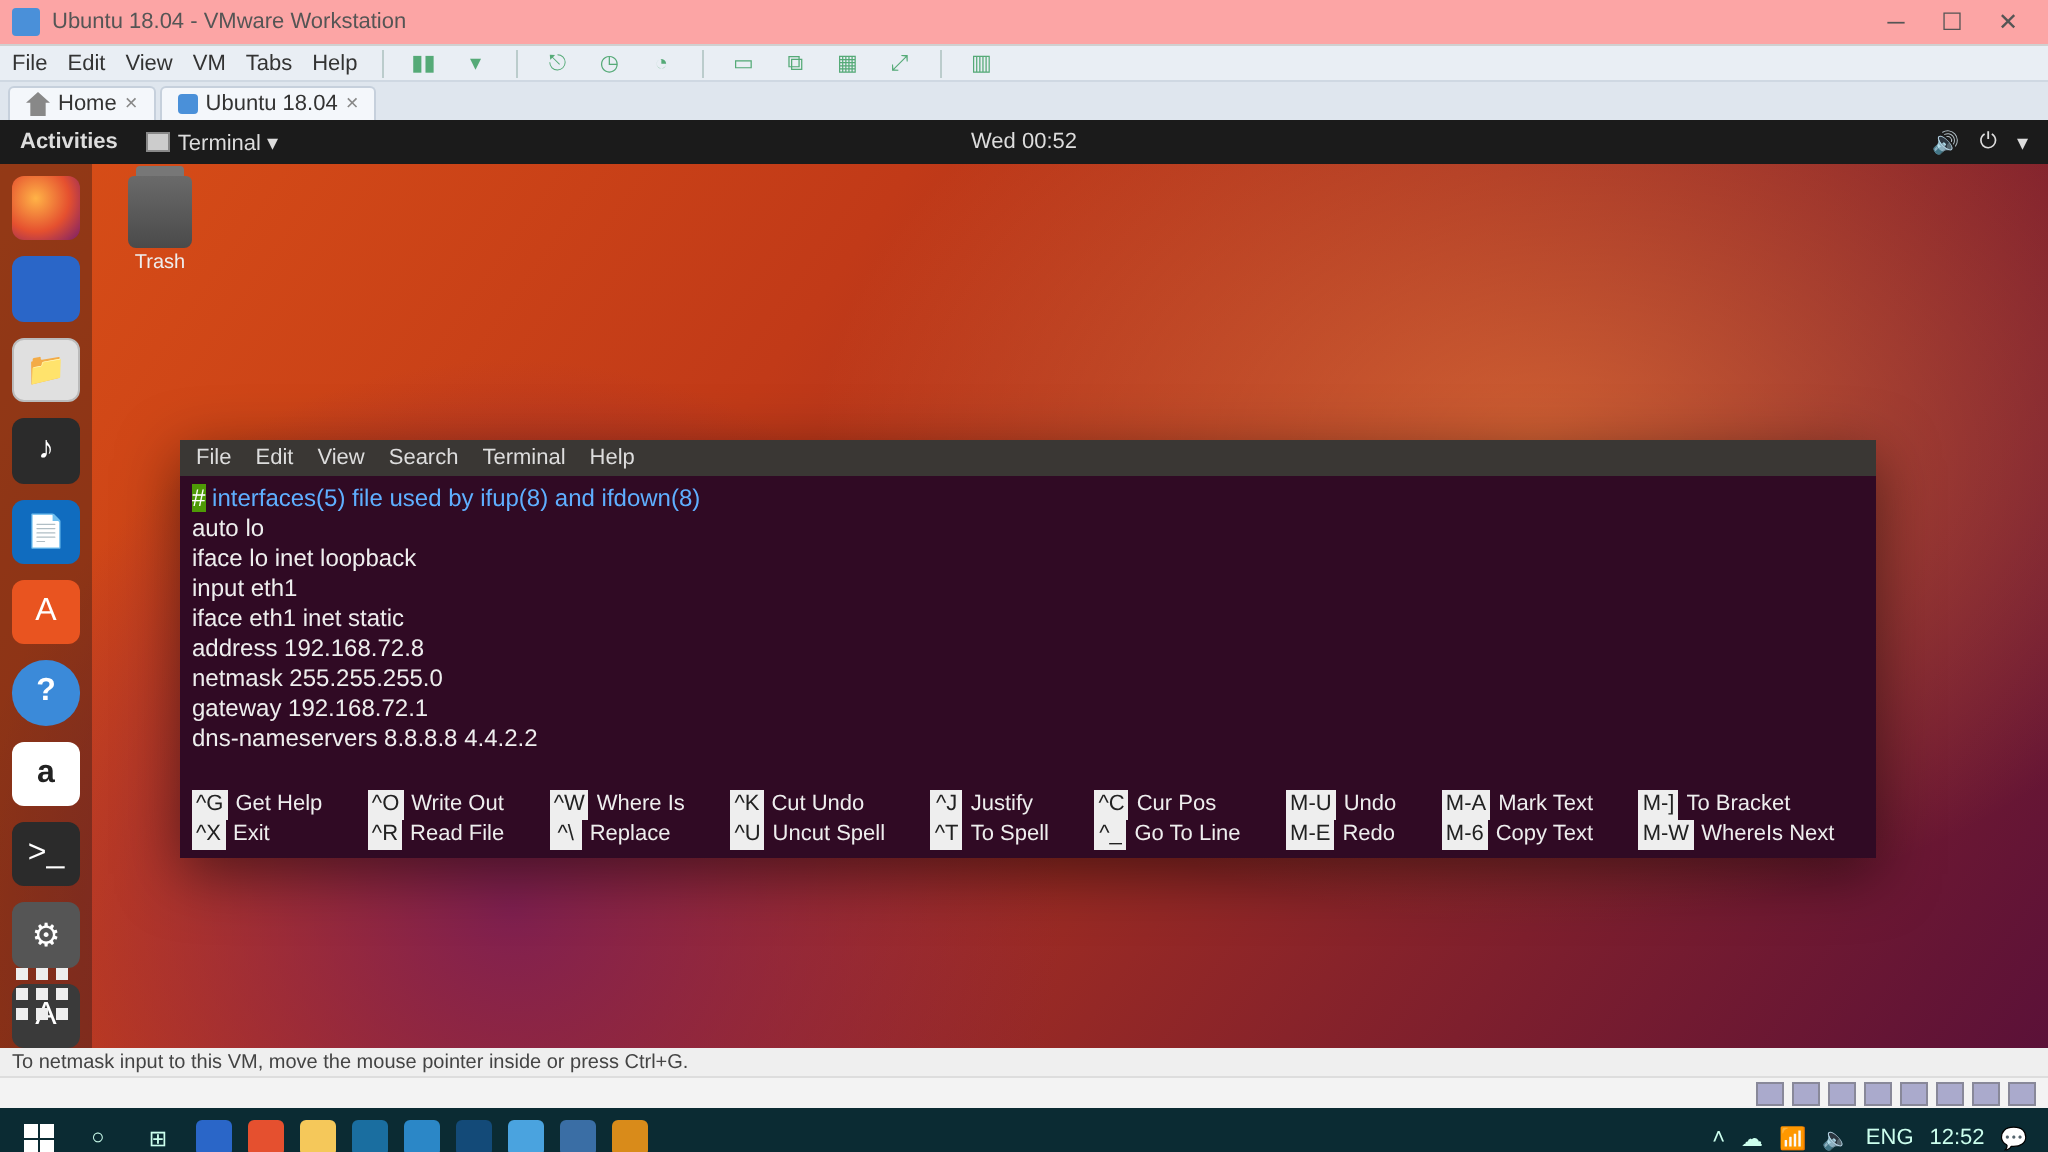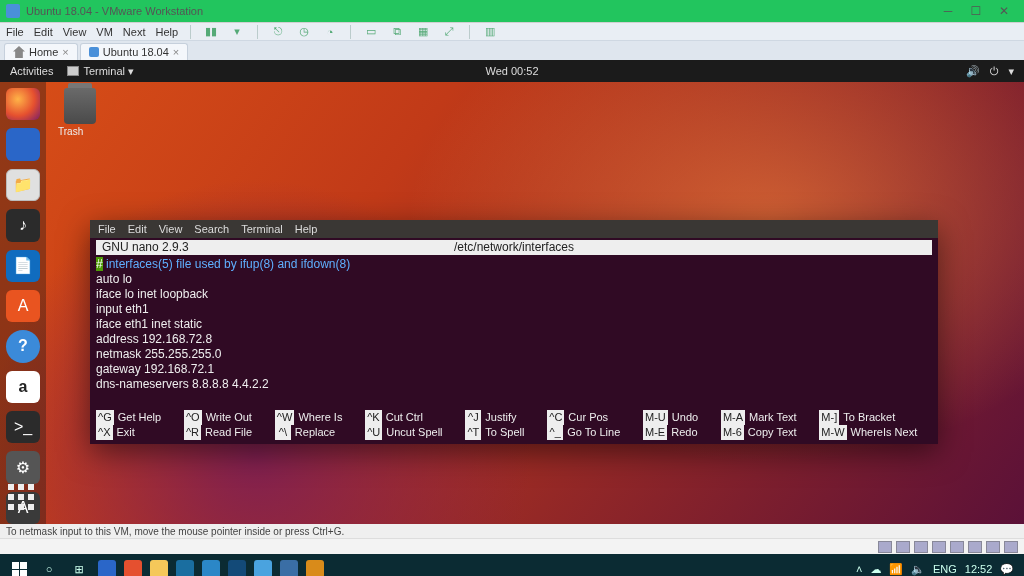--- a/index.html
+++ b/index.html
@@ -1,19 +1,19 @@
 <!DOCTYPE html>
 <html><head>
 <meta charset="utf-8">
 <style>
 * { margin:0; padding:0; box-sizing:border-box; font-family:"Segoe UI",Tahoma,sans-serif; }
 html,body { width:1024px; height:576px; overflow:hidden; background:#fff; }
 
 
-#win-titlebar { height:22px; background:#22c55e; display:flex; align-items:center; padding:0 6px; font-size:11px; color:#555; }
+#win-titlebar { height:22px; background:#fca5a5; display:flex; align-items:center; padding:0 6px; font-size:11px; color:#555; }
 #win-titlebar .spacer { flex:1; }
 #win-titlebar .winbtn { width:28px; text-align:center; color:#555; font-size:12px; }
 #win-titlebar .vmicon { width:14px; height:14px; background:#4a90d9; border-radius:2px; margin-right:6px; }
 
 #vm-menubar { height:18px; background:#e9eef4; display:flex; align-items:center; padding:0 6px; font-size:11px; color:#333; gap:10px; border-top:1px solid #d0d0d0; }
 #vm-menubar .sep { width:1px; height:14px; background:#bcc; margin:0 2px; }
 #vm-menubar .tbtn { width:16px; height:16px; display:inline-flex; align-items:center; justify-content:center; color:#5a7; }
 
 #vm-tabbar { height:20px; background:#dfe6ee; border-top:1px solid #cfd8e2; display:flex; align-items:flex-end; padding:0 4px; gap:2px; font-size:11px; }
 #vm-tabbar .tab { background:#f4f7fb; border:1px solid #c6d0dc; border-bottom:none; padding:2px 8px; border-radius:3px 3px 0 0; display:flex; align-items:center; gap:4px; color:#333;}
@@ -22,21 +22,21 @@
 
 
 #guest { position:relative; width:1024px; height:464px; overflow:hidden;
   background:
     radial-gradient(ellipse 600px 400px at 75% 35%, rgba(255,140,60,.55), transparent 60%),
     radial-gradient(ellipse 500px 500px at 25% 85%, #802050 0%, transparent 55%),
     linear-gradient(125deg,#d94f17 0%, #c13a18 35%, #5b1138 100%);
 }
 #gnome-top { height:22px; background:#1b1b1b; color:#ddd; display:flex; align-items:center; font-size:11px; padding:0 10px; }
 #gnome-top .gt-left { display:flex; gap:14px; align-items:center;}
-#gnome-top .gt-left b { font-weight:400;}
+#gnome-top .gt-left b { font-weight:700;}
 #gnome-top .gt-center { position:absolute; left:50%; transform:translateX(-50%); }
 #gnome-top .gt-right { margin-left:auto; display:flex; gap:10px; align-items:center;}
 #gnome-top .term-dd { display:flex; align-items:center; gap:4px;}
 #gnome-top .term-dd .ticon{width:12px;height:10px;background:#ccc;border:1px solid #888;}
 
 
 #dock { position:absolute; left:0; top:22px; bottom:0; width:46px; background:rgba(20,20,20,.35); display:flex; flex-direction:column; align-items:center; padding-top:6px; gap:8px; }
 #dock .di { width:34px; height:34px; border-radius:6px; display:flex; align-items:center; justify-content:center; font-size:16px; color:#fff; }
 #dock .firefox{ background:radial-gradient(circle at 35% 35%, #ffb347, #e5502f 55%, #7a1f6a);}
 #dock .thunder{ background:#2a66c8;}
@@ -46,21 +46,21 @@
 #dock .sw     { background:#e95420;}
 #dock .help   { background:#3b8ad9; border-radius:50%; font-weight:bold;}
 #dock .amazon { background:#fff; color:#222; font-weight:bold;}
 #dock .term   { background:#2b2b2b;}
 #dock .sett   { background:#555;}
 #dock .upd    { background:#3a3a3a;}
 #dock .grid   { position:absolute; bottom:10px; width:30px; height:30px; display:grid; grid-template-columns:repeat(3,6px); grid-template-rows:repeat(3,6px); gap:4px; }
 #dock .grid span{ background:#eee; }
 
 
-#trash { position:absolute; top:28px; left:58px; width:44px; text-align:left; color:#eee; font-size:10px;}
+#trash { position:absolute; top:28px; left:58px; width:44px; text-align:center; color:#eee; font-size:10px;}
 #trash .can{ width:32px;height:36px;margin:0 auto 2px;background:linear-gradient(#6a6a6a,#4a4a4a);border-radius:3px 3px 4px 4px; position:relative;}
 #trash .can:before{content:"";position:absolute;top:-5px;left:4px;right:4px;height:5px;background:#777;border-radius:2px 2px 0 0;}
 
 
 #termwin { position:absolute; left:90px; top:160px; width:848px; background:#300a24; border-radius:6px 6px 0 0; box-shadow:0 8px 30px rgba(0,0,0,.5);}
 #termwin .twtitle { height:20px; background:#3d3a37; border-radius:6px 6px 0 0; display:flex; align-items:center; color:#ddd; font-size:11px; position:relative;}
 #termwin .twtitle .t { position:absolute; left:50%; transform:translateX(-50%);}
 #termwin .twtitle .ctrls{ position:absolute; right:6px; display:flex; gap:6px;}
 #termwin .twtitle .c{ width:11px;height:11px;border-radius:50%;}
 #termwin .twtitle .c.min{background:#6e6b66;} .c.max{background:#6e6b66;} .c.close{background:#e95420;}
@@ -99,21 +99,21 @@
   <div class="winbtn">─</div>
   <div class="winbtn">☐</div>
   <div class="winbtn">✕</div>
 </div>
 
 <div id="vm-menubar">
   <span>File</span>
   <span>Edit</span>
   <span>View</span>
   <span>VM</span>
-  <span>Next</span>
+  <span>Tabs</span>
   <span>Help</span>
   <span class="sep"></span>
   <span class="tbtn pause">▮▮</span>
   <span class="tbtn play">▾</span>
   <span class="sep"></span>
   <span class="tbtn">⎋</span>
   <span class="tbtn">◷</span>
   <span class="tbtn">◔</span>
   <span class="sep"></span>
   <span class="tbtn">▭</span>
@@ -187,24 +187,20 @@
   <div id="termwin">
     <div class="twmenu">
       <span>File</span>
       <span>Edit</span>
       <span>View</span>
       <span>Search</span>
       <span>Terminal</span>
       <span>Help</span>
     </div>
     <div class="body">
-      <div class="nanohdr" style="position:relative">
-        <span>GNU nano 2.9.3</span>
-        <span class="fn">/etc/network/interfaces</span>
-      </div>
       <pre><span class="cursor">#</span><span class="cmt"> interfaces(5) file used by ifup(8) and ifdown(8)</span>
 <span>auto lo</span>
 <span>iface lo inet loopback</span>
 <span>input eth1</span>
 <span>iface eth1 inet static</span>
 <span>address 192.168.72.8</span>
 <span>netmask 255.255.255.0</span>
 <span>gateway 192.168.72.1</span>
 <span>dns-nameservers 8.8.8.8 4.4.2.2</span></pre>
       <div class="shortcuts" id="sc" style="grid-template-columns: repeat(9, auto);">
@@ -215,21 +211,21 @@
           <div class="sc">
             <span class="k">^O</span>
             <span>Write Out</span>
           </div>
           <div class="sc">
             <span class="k">^W</span>
             <span>Where Is</span>
           </div>
           <div class="sc">
             <span class="k">^K</span>
-            <span>Cut Ctrl</span>
+            <span>Cut Undo</span>
           </div>
           <div class="sc">
             <span class="k">^J</span>
             <span>Justify</span>
           </div>
           <div class="sc">
             <span class="k">^C</span>
             <span>Cur Pos</span>
           </div>
           <div class="sc">

